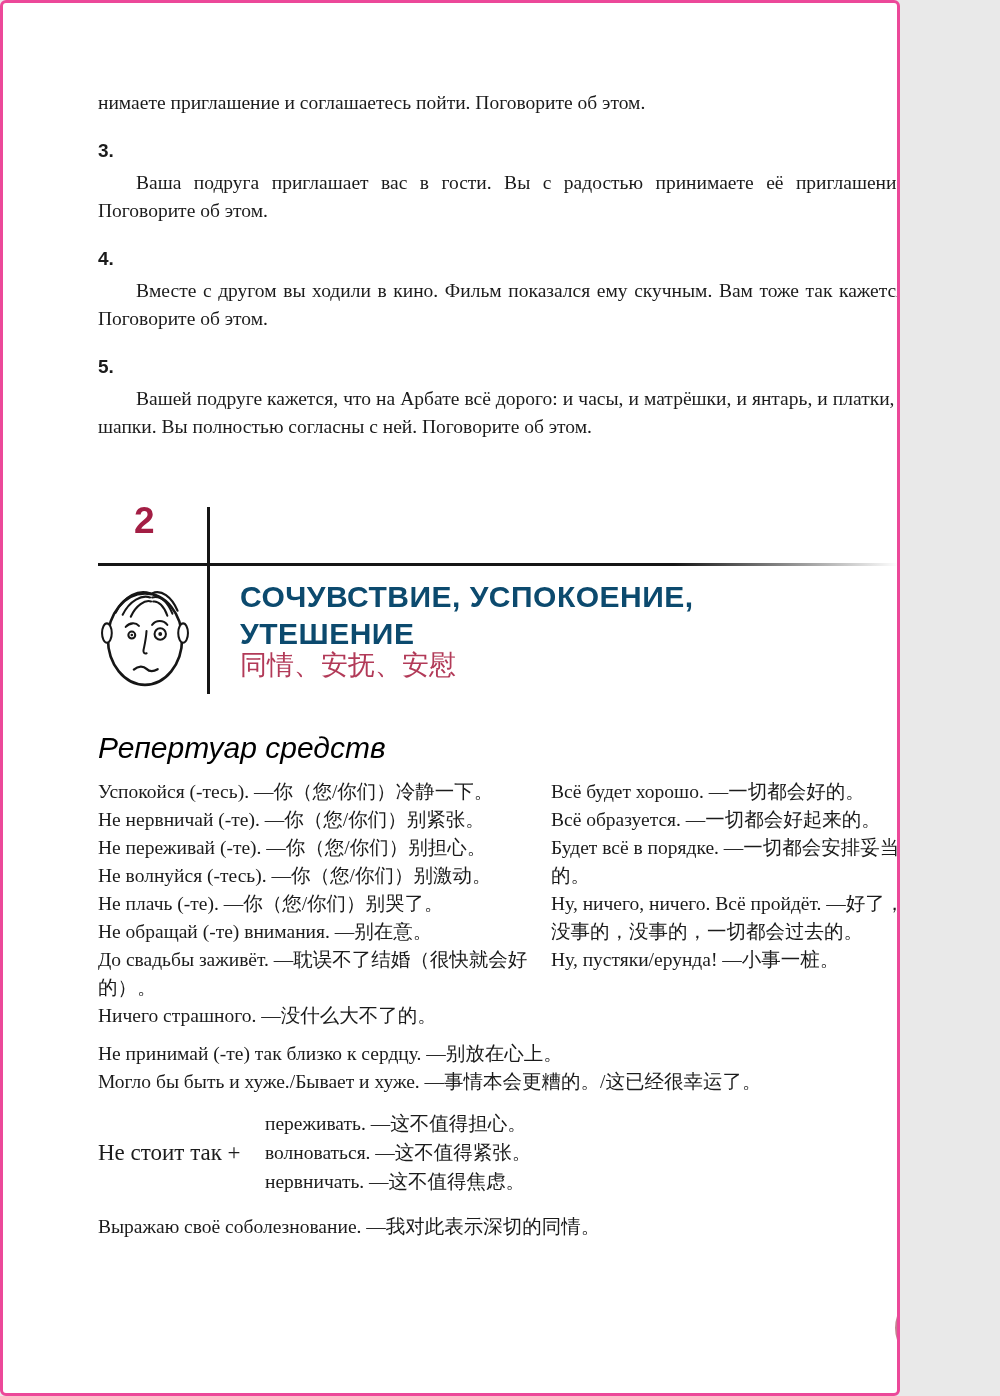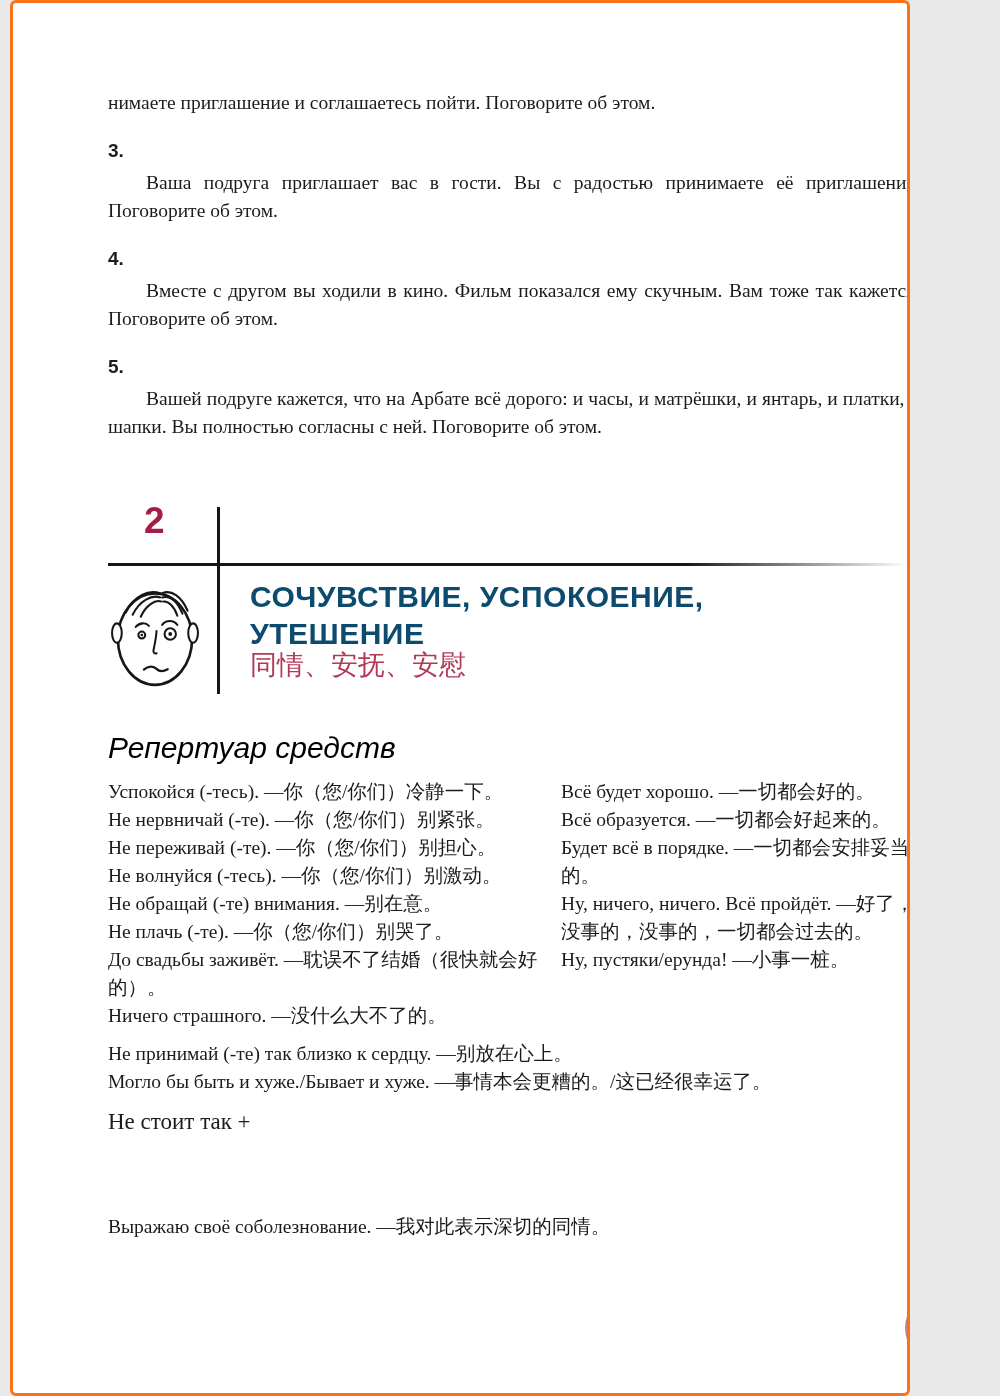--- a/index.html
+++ b/index.html
@@ -1,26 +1,25 @@
 <!DOCTYPE html>
 <html><head>
 <meta charset="utf-8">
 <style>
   * { margin:0; padding:0; box-sizing:border-box; }
   html,body { background:#e9e9e9; }
   .page {
     position:relative;
     width:900px; height:1396px;
     background:#ffffff;
-    border:3px solid #f97316;
+    border:3px solid #ec4899;
     border-radius:6px;
     overflow:hidden;
     font-family:"Liberation Serif","DejaVu Serif",serif;
     color:#1b1b1b;
-    margin-left:10px;
   }
   
   .intro { position:absolute; left:95px; top:86px; width:812px; font-size:19.5px; line-height:28px; }
   .cont-line { }
   .ex-num {
     font-family:"Liberation Sans","DejaVu Sans",sans-serif;
     font-weight:bold; font-size:19px; line-height:24px;
     margin-top:22px;
   }
   .ex-para { margin-top:6px; text-indent:38px; text-align:justify; }
@@ -132,41 +131,46 @@
   <div class="sec-subtitle">同情、安抚、安慰</div>
 
   <div class="rep-heading">Репертуар средств</div>
 
   <div class="columns">
     <div class="col col-left">
         <div class="phrase-line">Успокойся (-тесь). —你（您/你们）冷静一下。</div>
         <div class="phrase-line">Не нервничай (-те). —你（您/你们）别紧张。</div>
         <div class="phrase-line">Не переживай (-те). —你（您/你们）别担心。</div>
         <div class="phrase-line">Не волнуйся (-тесь). —你（您/你们）别激动。</div>
+        <div class="phrase-line">Не плачь (-те). —你（您/你们）别哭了。</div>
         <div class="phrase-line">Не обращай (-те) внимания. —别在意。</div>
-        <div class="phrase-line">Не плачь (-те). —你（您/你们）别哭了。</div>
         <div class="phrase-line">До свадьбы заживёт. —耽误不了结婚（很快就会好的）。</div>
         <div class="phrase-line">Ничего страшного. —没什么大不了的。</div>
       </div>
     <div class="col col-right">
         <div class="phrase-line">Всё будет хорошо. —一切都会好的。</div>
         <div class="phrase-line">Всё образуется. —一切都会好起来的。</div>
         <div class="phrase-line">Будет всё в порядке. —一切都会安排妥当的。</div>
         <div class="phrase-line">Ну, ничего, ничего. Всё пройдёт. —好了，没事的，没事的，一切都会过去的。</div>
         <div class="phrase-line">Ну, пустяки/ерунда! —小事一桩。</div>
       </div>
   </div>
 
   <div class="fullwidth">
       <div class="phrase-line">Не принимай (-те) так близко к сердцу. —别放在心上。</div>
       <div class="phrase-line">Могло бы быть и хуже./Бывает и хуже. —事情本会更糟的。/这已经很幸运了。</div>
     </div>
 
   <div class="pattern">
     <div class="pattern-stem">Не стоит так +</div>
+    <div class="pattern-options">
+        <div class="phrase-line">переживать. —这不值得担心。</div>
+        <div class="phrase-line">волноваться. —这不值得紧张。</div>
+        <div class="phrase-line">нервничать. —这不值得焦虑。</div>
+      </div>
   </div>
 
   <div class="final-line">Выражаю своё соболезнование. —我对此表示深切的同情。</div>
 
   <div class="page-badge">
     <span>189</span>
   </div>
 
 </div>
 

